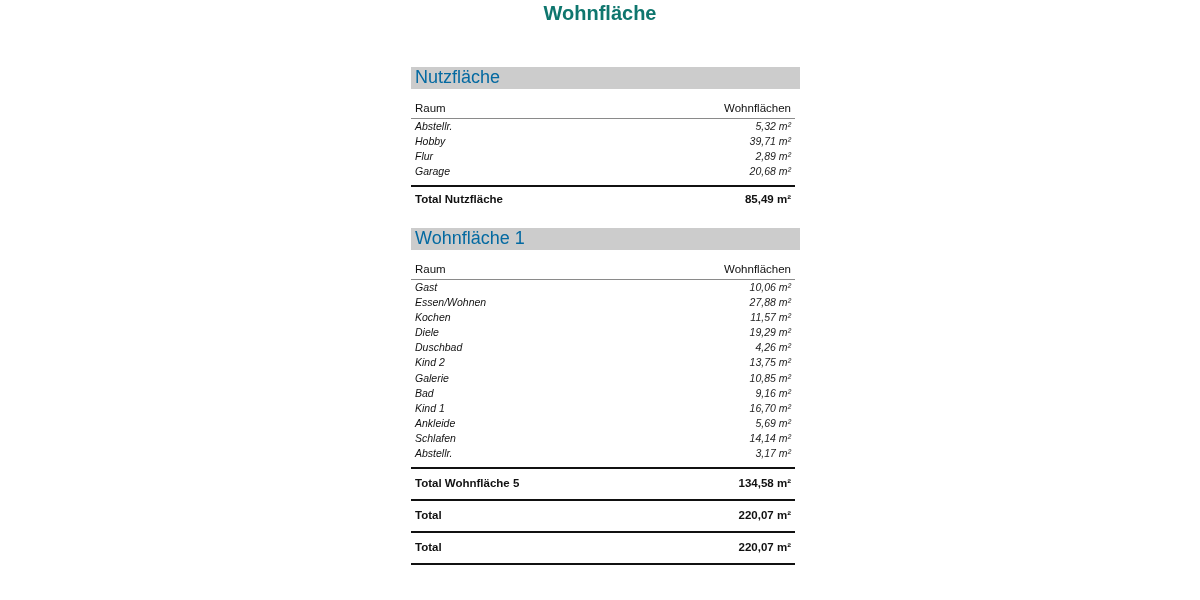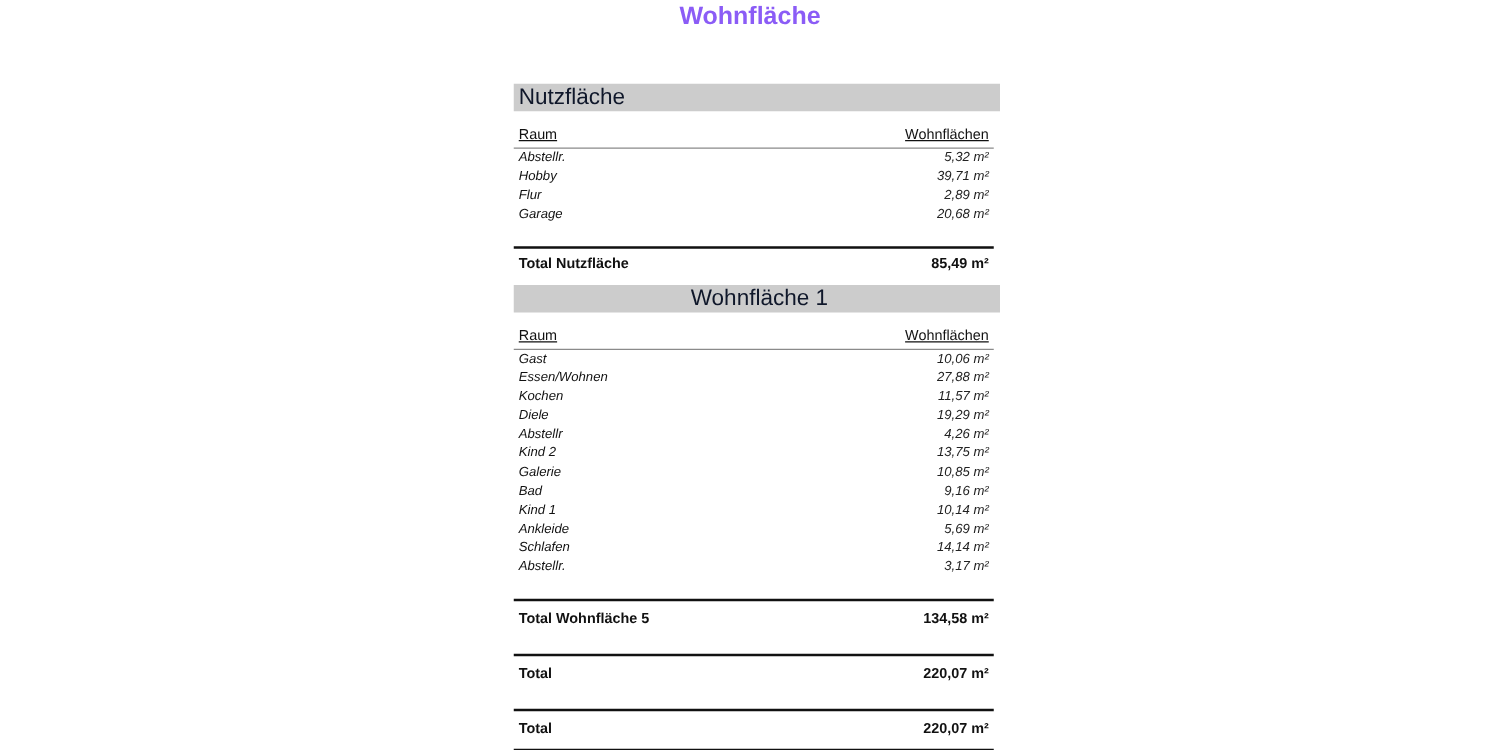--- a/index.html
+++ b/index.html
@@ -3,44 +3,43 @@
 <meta charset="utf-8">
 <style>
   html, body { margin: 0; padding: 0; }
   body {
     width: 1200px; height: 600px; background: #ffffff; position: relative;
     font-family: "Liberation Sans", sans-serif; color: #111;
     overflow: hidden;
   }
   .title {
     position: absolute; top: 2px; left: 0; width: 1200px; text-align: center;
-    font-size: 20px; font-weight: bold; color: #8b5cf6;
+    font-size: 20px; font-weight: bold; color: #0f766e;
   }
   .sheet { position: absolute; left: 411px; width: 389px; }
   .section-head {
     background: #cccccc; height: 22px; line-height: 21px;
-    font-size: 18px; padding-left: 4px; color: #0f172a;
+    font-size: 18px; padding-left: 4px; color: #0369a1;
   }
   .tbl { width: 384px; margin-left: 0; }
   .hdr {
     display: flex; justify-content: space-between; font-size: 11.5px;
     padding: 0 4px; height: 19px; line-height: 19px;
-    border-bottom: 1px solid #8a8a8a; margin-top: 10px; text-decoration: underline;
+    border-bottom: 1px solid #8a8a8a; margin-top: 10px;
   }
   .row {
     display: flex; justify-content: space-between; font-size: 10.5px;
     padding: 0 4px; height: 15.1px; line-height: 15.1px; font-style: italic;
   }
   .row:first-of-type { margin-top: 1px; }
   .val { color: #222; }
   .total {
     display: flex; justify-content: space-between; font-size: 11.5px; font-weight: bold;
     padding: 0 4px; height: 29px; line-height: 29px;
     border-top: 2px solid #111;
-    margin-top: 12px;
   }
   .gap { height: 6px; }
   .final-rule { width: 384px; border-top: 2px solid #111; }
 </style>
 </head>
 <body>
 
 <div class="title">Wohnfläche</div>
 
 <div class="sheet" style="top:67px;">
@@ -67,21 +66,21 @@
         <span class="val">20,68 m²</span>
       </div>
     <div class="gap"></div>
     <div class="total" style="height:24px;line-height:24px;">
       <span>Total Nutzfläche</span>
       <span>85,49 m²</span>
     </div>
   </div>
 </div>
 
-<div class="sheet" style="top:228px;text-align:center;">
+<div class="sheet" style="top:228px;">
   <div class="section-head">Wohnfläche 1</div>
   <div class="tbl">
     <div class="hdr">
       <span>Raum</span>
       <span>Wohnflächen</span>
     </div>
     <div class="row">
         <span>Gast</span>
         <span class="val">10,06 m²</span>
       </div>
@@ -91,38 +90,38 @@
       </div>
     <div class="row">
         <span>Kochen</span>
         <span class="val">11,57 m²</span>
       </div>
     <div class="row">
         <span>Diele</span>
         <span class="val">19,29 m²</span>
       </div>
     <div class="row">
-        <span>Abstellr</span>
+        <span>Duschbad</span>
         <span class="val">4,26 m²</span>
       </div>
     <div class="row">
         <span>Kind 2</span>
         <span class="val">13,75 m²</span>
       </div>
     <div class="row">
         <span>Galerie</span>
         <span class="val">10,85 m²</span>
       </div>
     <div class="row">
         <span>Bad</span>
         <span class="val">9,16 m²</span>
       </div>
     <div class="row">
         <span>Kind 1</span>
-        <span class="val">10,14 m²</span>
+        <span class="val">16,70 m²</span>
       </div>
     <div class="row">
         <span>Ankleide</span>
         <span class="val">5,69 m²</span>
       </div>
     <div class="row">
         <span>Schlafen</span>
         <span class="val">14,14 m²</span>
       </div>
     <div class="row">

